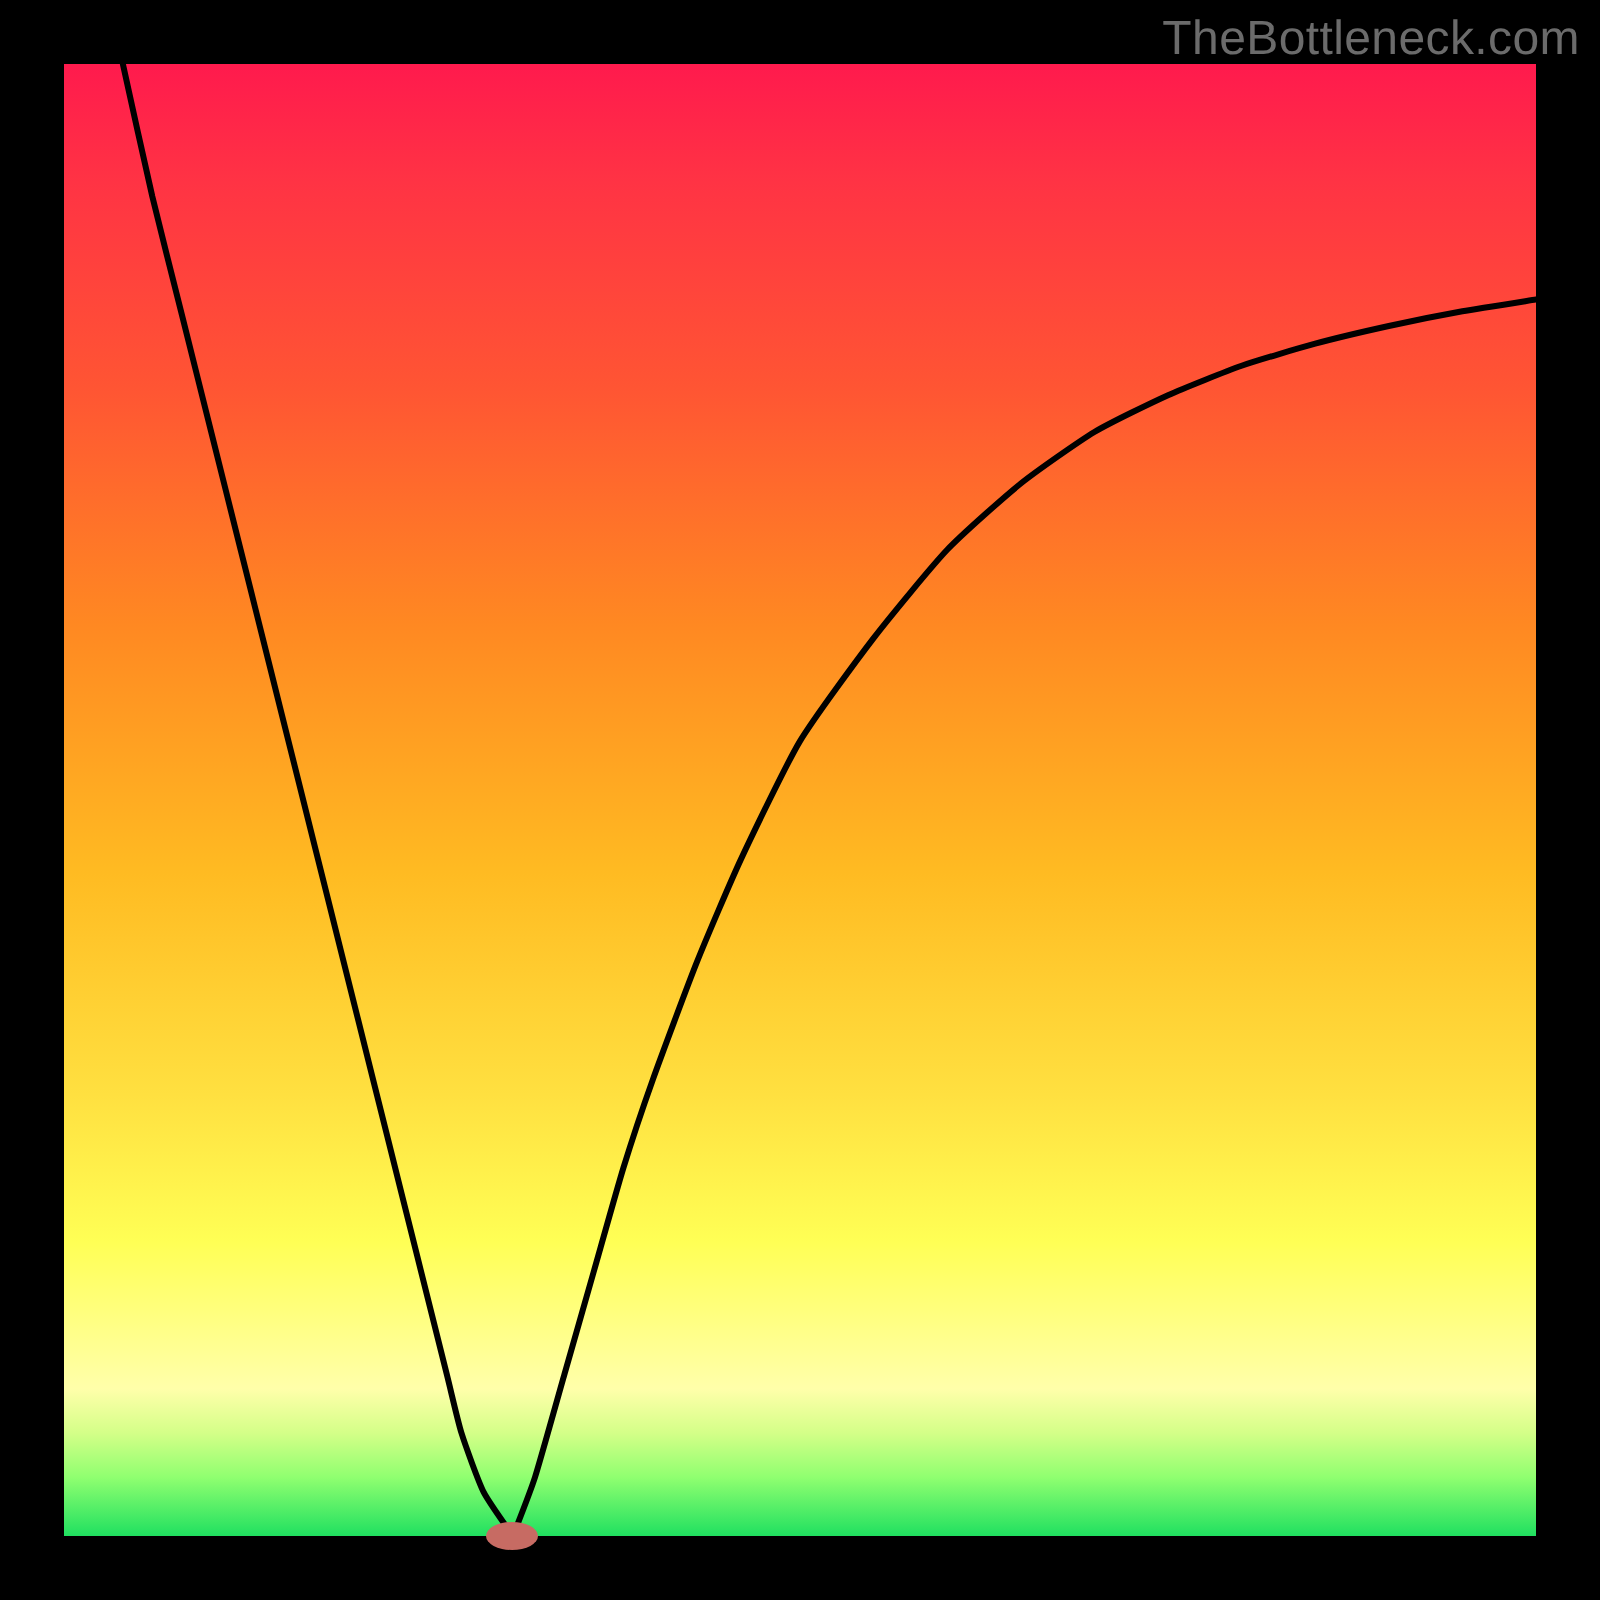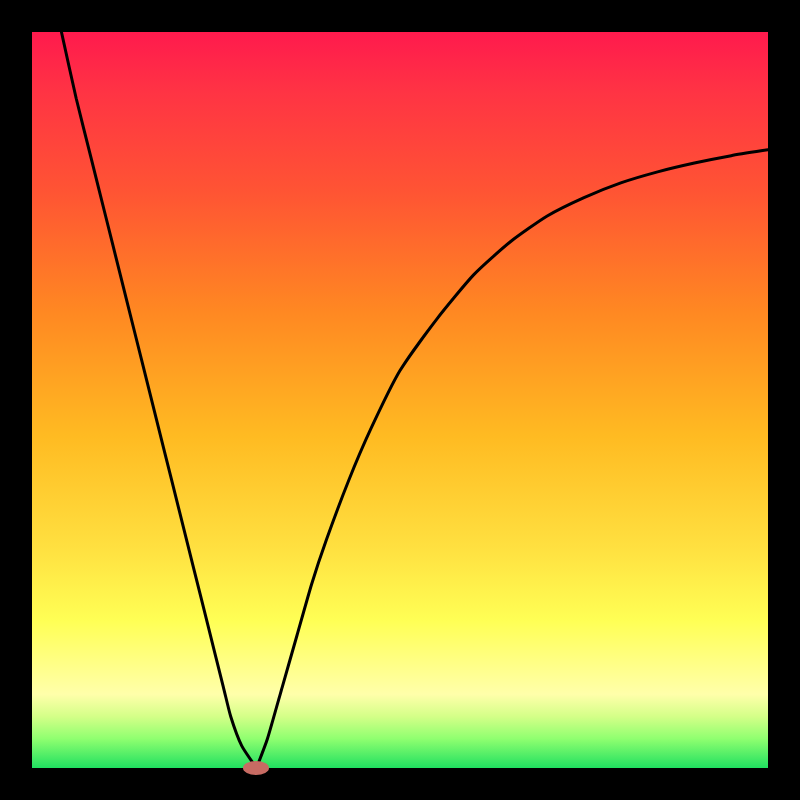--- a/index.html
+++ b/index.html
@@ -69,13 +69,14 @@
 </head>
 <body>
 
 <div class="frame">
   <div class="plot-area">
     <svg class="curve" viewBox="0 0 736 736" preserveAspectRatio="none">
       <path d="M 29.44 0.00 C 30.91 6.62, 41.22 53.73, 44.16 66.24 C 47.10 78.75, 55.94 113.34, 58.88 125.12 C 61.82 136.90, 70.66 172.22, 73.60 184.00 C 76.54 195.78, 85.38 231.10, 88.32 242.88 C 91.26 254.66, 100.10 289.98, 103.04 301.76 C 105.98 313.54, 114.82 348.86, 117.76 360.64 C 120.70 372.42, 129.54 407.74, 132.48 419.52 C 135.42 431.30, 144.26 466.62, 147.20 478.40 C 150.14 490.18, 158.98 525.50, 161.92 537.28 C 164.86 549.06, 173.70 584.38, 176.64 596.16 C 179.58 607.94, 189.15 646.21, 191.36 655.04 C 193.57 663.87, 196.88 678.59, 198.72 684.48 C 200.56 690.37, 207.18 708.77, 209.76 713.92 C 212.34 719.07, 223.01 733.79, 224.48 736.00 C 225.95 738.21, 223.38 738.94, 224.48 736.00 C 225.58 733.06, 232.94 714.66, 235.52 706.56 C 238.10 698.46, 247.30 665.34, 250.24 655.04 C 253.18 644.74, 262.02 613.82, 264.96 603.52 C 267.90 593.22, 276.74 561.57, 279.68 552.00 C 282.62 542.43, 290.72 518.14, 294.40 507.84 C 298.08 497.54, 312.06 460.00, 316.48 448.96 C 320.90 437.92, 333.41 408.48, 338.56 397.44 C 343.71 386.40, 361.38 349.60, 368.00 338.56 C 374.62 327.52, 397.44 296.61, 404.80 287.04 C 412.16 277.47, 434.24 250.61, 441.60 242.88 C 448.96 235.15, 471.04 215.65, 478.40 209.76 C 485.76 203.87, 507.84 188.42, 515.20 184.00 C 522.56 179.58, 544.64 168.91, 552.00 165.60 C 559.36 162.29, 581.44 153.46, 588.80 150.88 C 596.16 148.30, 618.24 141.83, 625.60 139.84 C 632.96 137.85, 655.04 132.63, 662.40 131.01 C 669.76 129.39, 691.84 124.97, 699.20 123.65 C 706.56 122.32, 732.32 118.35, 736.00 117.76" fill="none" stroke="#000" stroke-width="3" stroke-linejoin="round" stroke-linecap="round"></path>
     </svg>
     <div class="marker" style="left: 224.48px; top: 736px;"></div>
   </div>
+  <div class="watermark">TheBottleneck.com</div>
 </div>
 
 </body></html>

